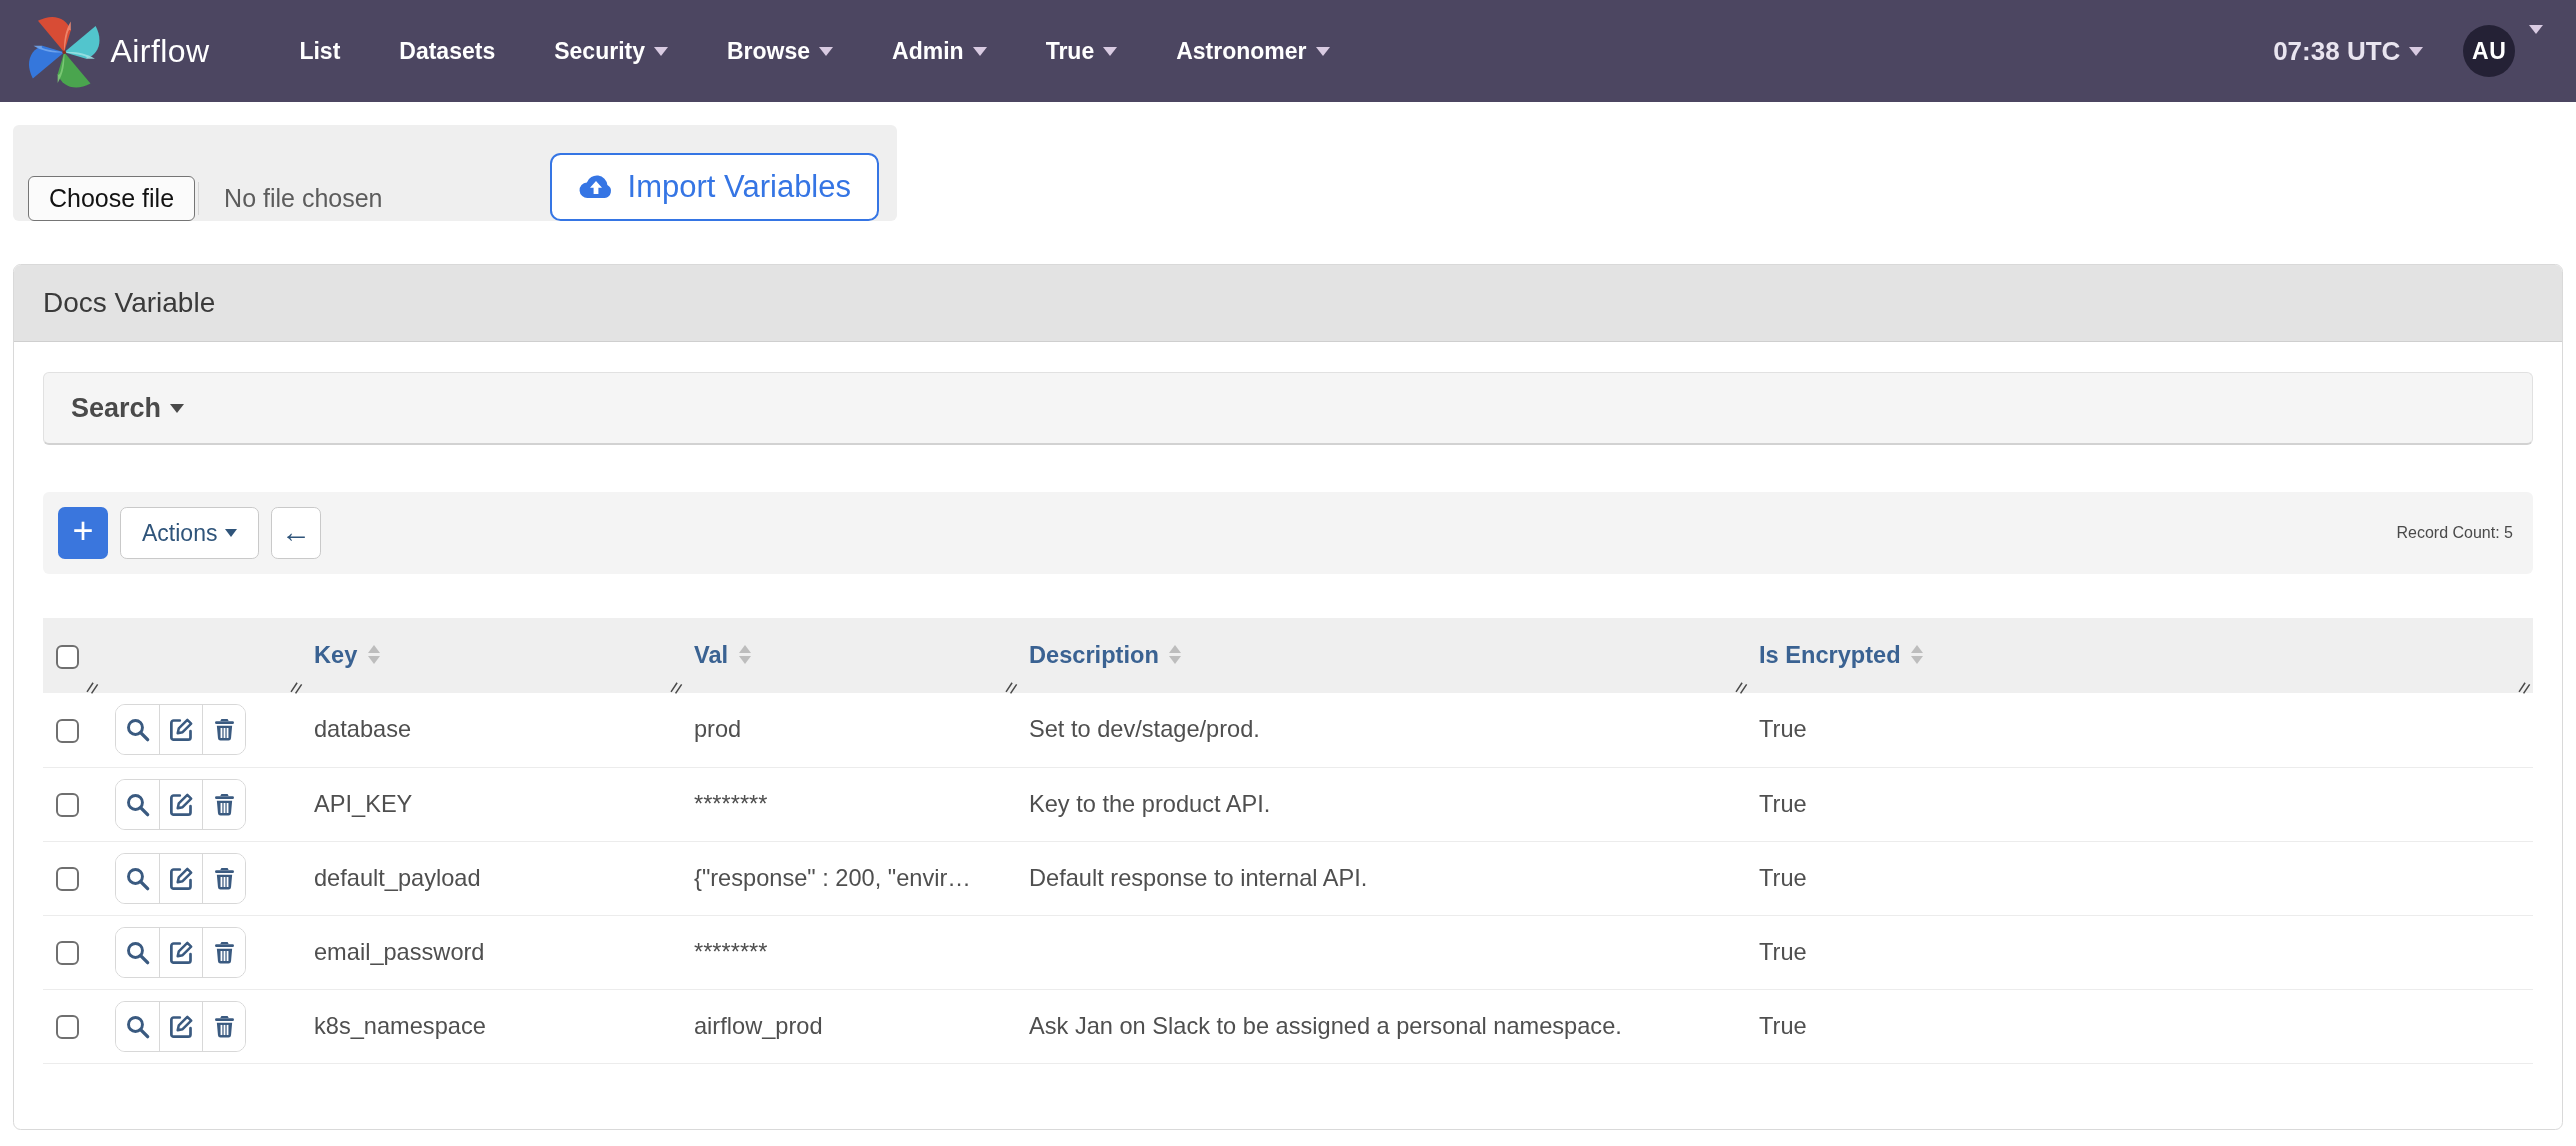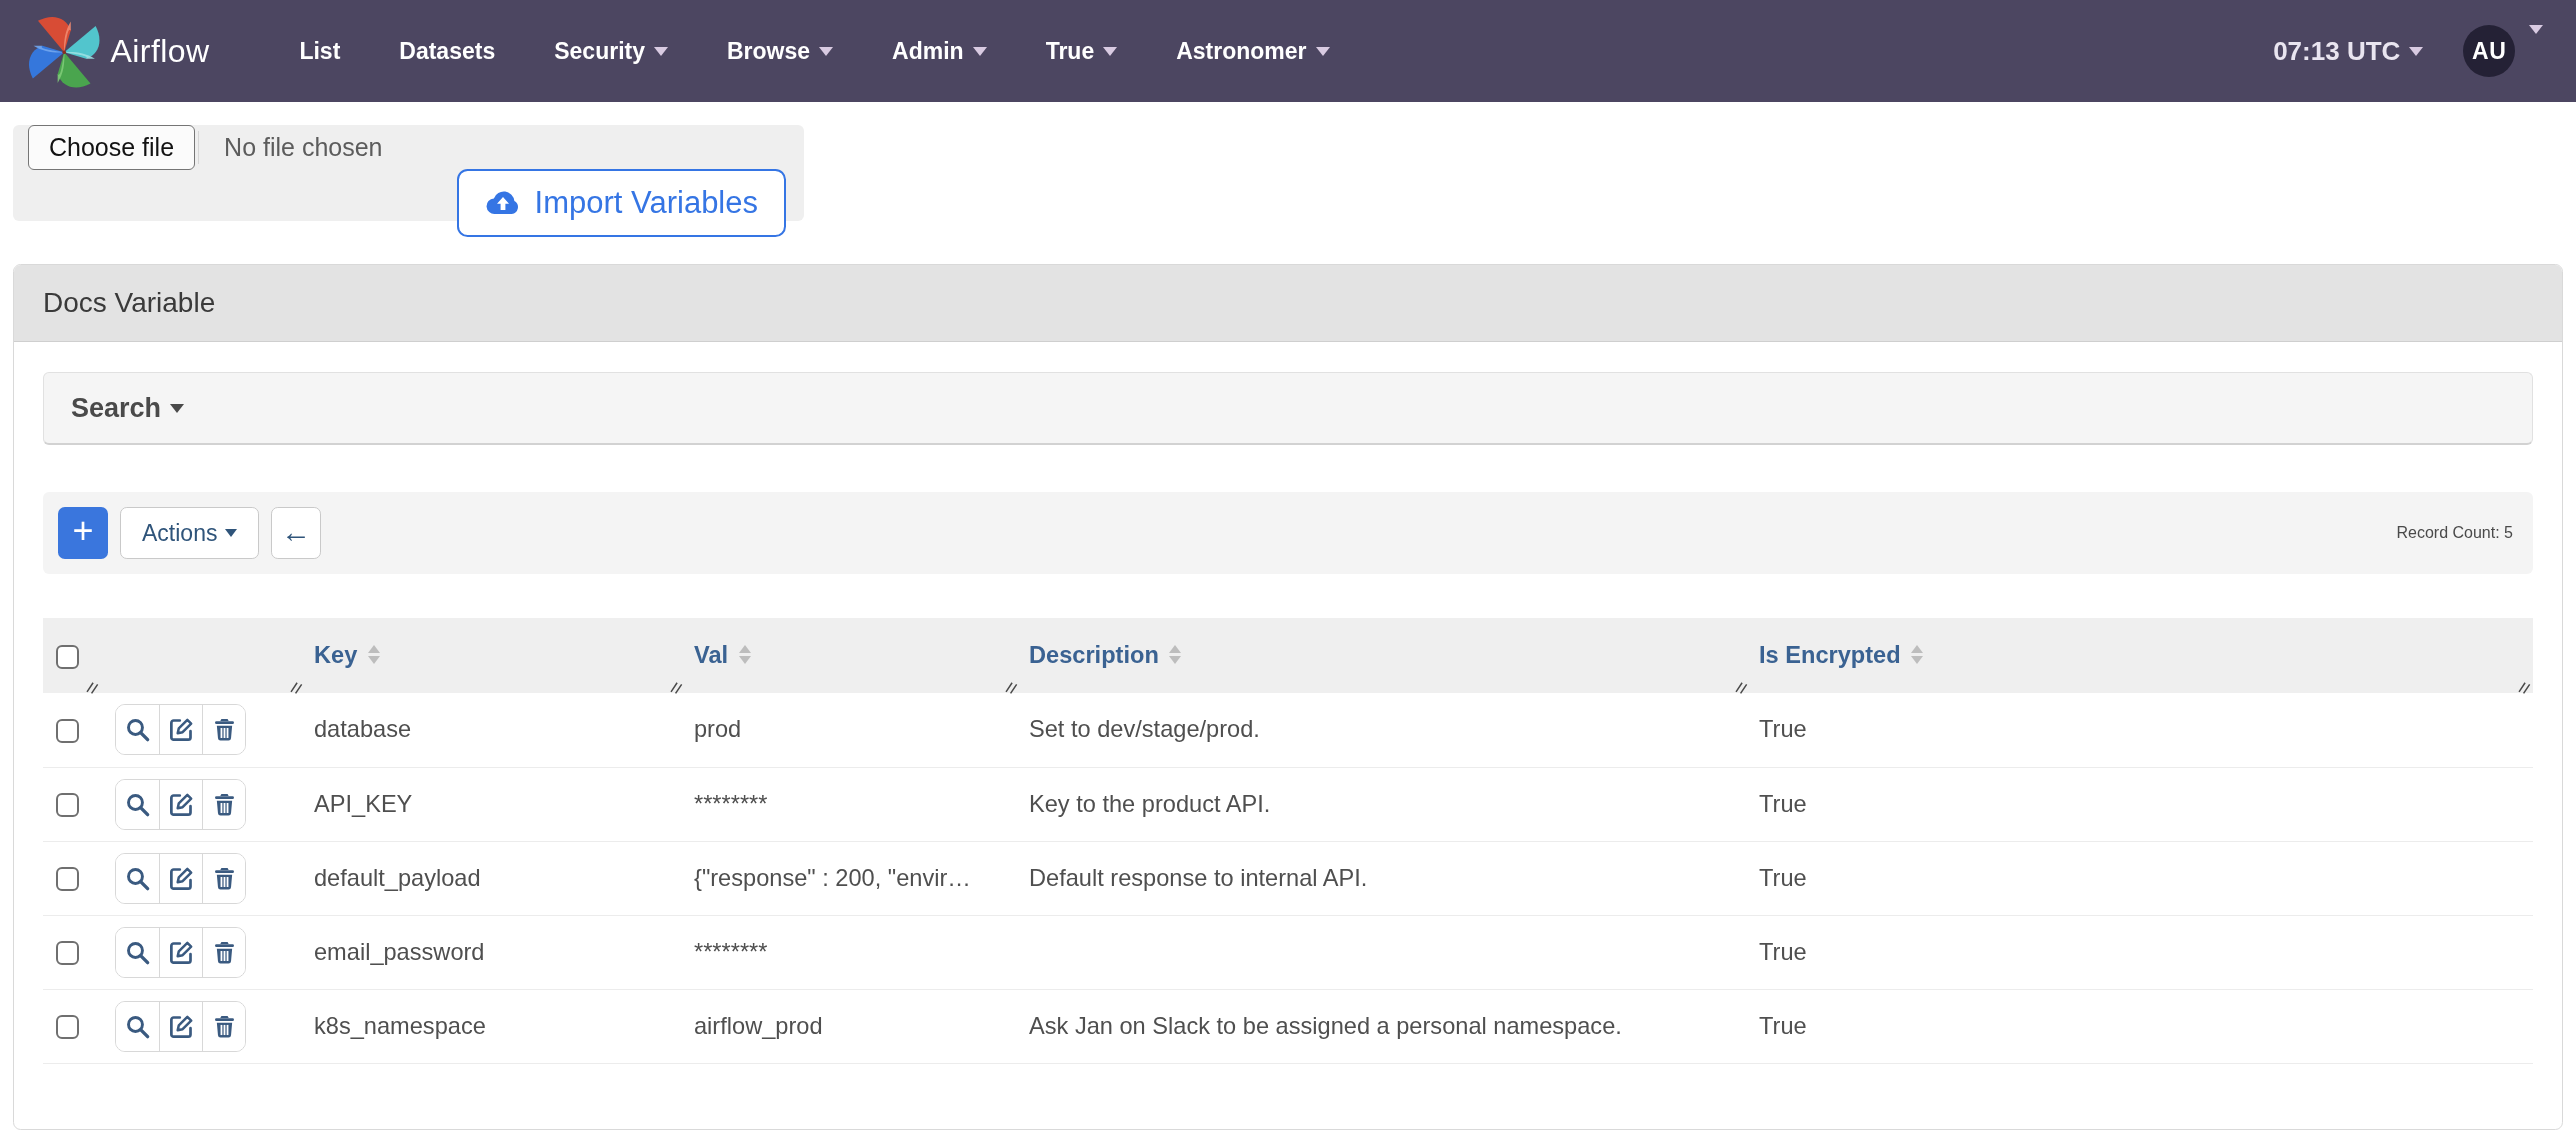--- a/index.html
+++ b/index.html
@@ -24,23 +24,23 @@
   .nav-item { display: flex; align-items: center; color: #ffffff; font-size: 23px; font-weight: 700; cursor: pointer; white-space: nowrap; }
   .caret { width: 0; height: 0; border-left: 7.6px solid transparent; border-right: 7.6px solid transparent; border-top: 9px solid #d9cbe2; margin-left: 9px; display: inline-block; }
   .nav-right { margin-left: auto; display: flex; align-items: center; }
   .clock { display: flex; align-items: center; color: #e9e5f0; font-size: 26px; font-weight: 700; cursor: pointer; }
   .avatar-wrap { display: flex; align-items: flex-start; margin-left: 40px; cursor: pointer; }
   .avatar { width: 52px; height: 52px; border-radius: 50%; background: #242135; color: #ffffff; font-size: 23px; font-weight: 700; display: flex; align-items: center; justify-content: center; letter-spacing: 0.8px; }
   .avatar-wrap .caret { margin-left: 13.7px; }
 
   
   .import-strip {
-    margin: 23px 0 0 13px; width: 791px; height: 96px;
+    margin: 23px 0 0 13px; width: 884px; height: 96px;
     background: #efefef; border-radius: 6px;
-    display: flex; align-items: flex-start; padding: 0 18px 0 15px;
+    display: flex; align-items: flex-end; padding: 0 18px 0 15px;
   }
   .file-input { display: flex; align-items: center; cursor: pointer; }
   .choose-btn {
     border: 1.5px solid #757575; border-radius: 6px; background: #fbfbfb;
     font-size: 25px; color: #121212; padding: 9px 20px; line-height: 1;
   }
   .file-status { font-size: 25px; color: #5c5c5c; margin-left: 3px; padding-left: 25px; border-left: 1.5px solid #d6d6d6; line-height: 1.3; }
   .import-btn {
     margin-left: auto; height: 68px; padding: 8px 26px;
     display: flex; align-items: center; gap: 13.7px;
@@ -175,21 +175,21 @@
         <span>True</span>
         <i class="caret"></i>
       </li>
     <li class="nav-item">
         <span>Astronomer</span>
         <i class="caret"></i>
       </li>
   </ul>
   <div class="nav-right">
     <div class="clock">
-      <span>07:13 UTC</span>
+      <span>07:38 UTC</span>
       <i class="caret"></i>
     </div>
     <div class="avatar-wrap">
       <div class="avatar">AU</div>
       <i class="caret"></i>
     </div>
   </div>
 </nav>
 
 <section class="import-strip">

